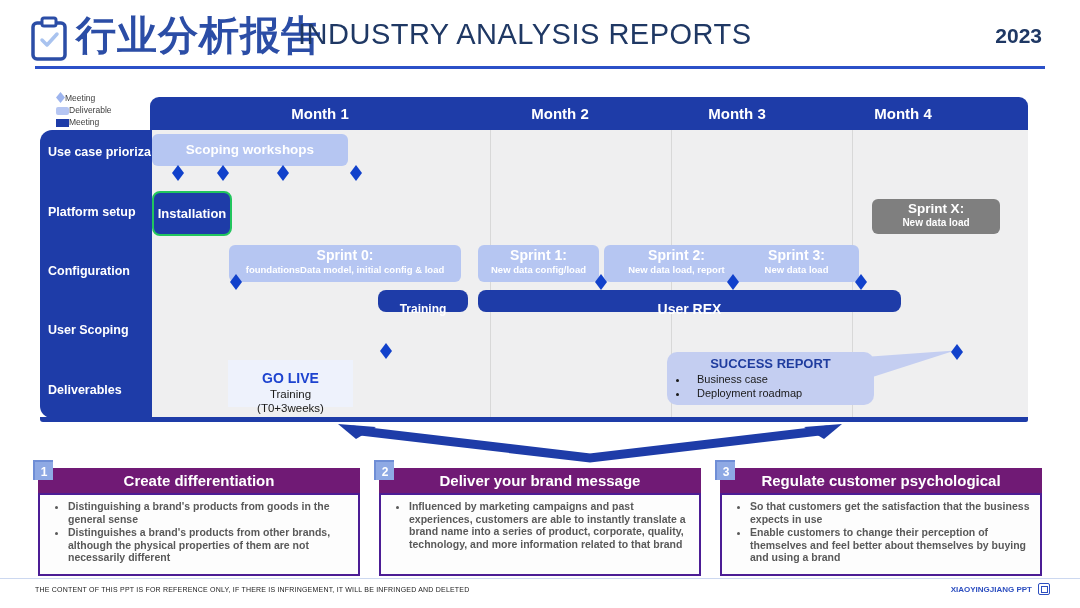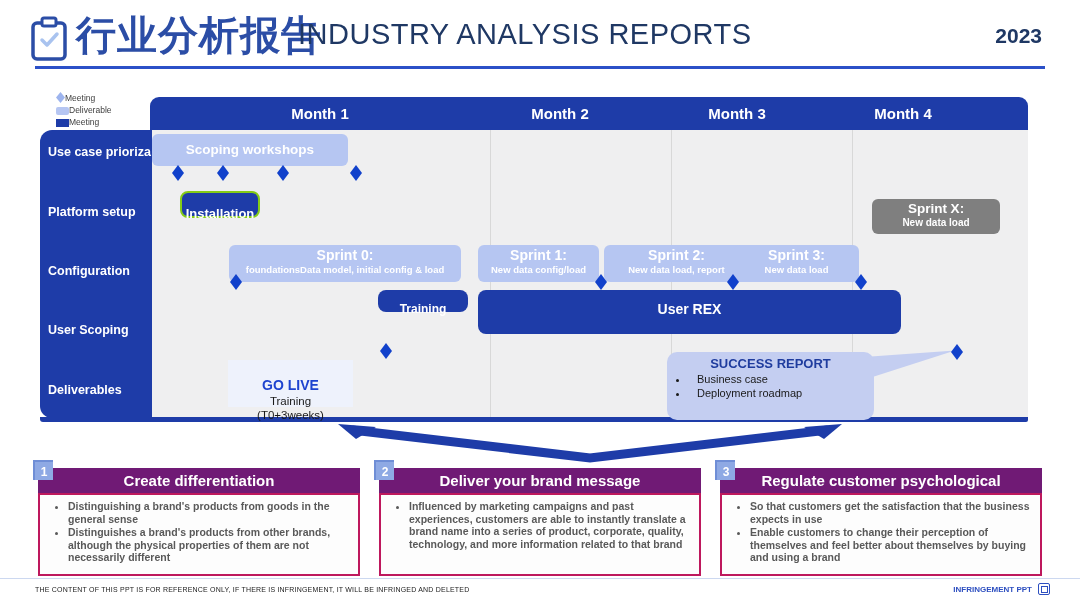--- a/index.html
+++ b/index.html
@@ -31,50 +31,50 @@
   .row-label{position:absolute;left:48px;width:118px;color:#fff;font-weight:700;font-size:12.5px;
              white-space:nowrap;overflow:hidden;}
   .tl-bottom-line{position:absolute;left:40px;top:417px;width:988px;height:5px;background:#1e3ca8;border-radius:0 0 2px 3px;}
 
   
   .lightbar{position:absolute;background:#b6c6f2;border-radius:6px;color:#fff;text-align:center;z-index:3;}
   .lightbar .bar-title{font-weight:700;font-size:14px;line-height:17px;margin-top:2px;}
   .lightbar .bar-sub{font-weight:700;font-size:9.5px;line-height:12px;}
   .scoping{left:152px;top:134px;width:196px;height:32px;line-height:32px;font-weight:600;font-size:13.5px;}
   .darkbox{position:absolute;background:#1e3ca8;color:#fff;font-weight:700;text-align:center;border-radius:8px;z-index:3;}
-  .installation{left:152px;top:191px;width:80px;height:27px;line-height:41px;font-size:13px;border:2px solid #84cc16;box-sizing:border-box;margin-left:28px;}
+  .installation{left:152px;top:191px;width:80px;height:45px;line-height:41px;font-size:13px;border:2px solid #22c55e;box-sizing:border-box;}
   .sprintx{position:absolute;left:872px;top:199px;width:128px;height:35px;background:#7f7f7f;border-radius:6px;
            color:#fff;text-align:center;z-index:3;}
   .sprintx .bar-title{font-weight:700;font-size:13.5px;line-height:16px;margin-top:2px;}
   .sprintx .bar-sub{font-weight:700;font-size:10px;line-height:12px;}
   .training{left:378px;top:290px;width:90px;height:22px;line-height:38px;font-size:12px;}
-  .userrex{left:478px;top:290px;width:423px;height:44px;line-height:38px;font-size:14px;}
+  .userrex{left:478px;top:290px;width:423px;height:22px;line-height:38px;font-size:14px;}
   .dmd{position:absolute;width:12px;height:16px;background:#1141cb;
        clip-path:polygon(50% 0,100% 50%,50% 100%,0 50%);z-index:4;}
   .golive{position:absolute;left:228px;top:360px;width:125px;height:47px;background:#eef2fc;text-align:center;z-index:3;}
-  .golive .gl-title{color:#1d43cf;font-weight:800;font-size:14px;line-height:17px;margin-top:17px;}
+  .golive .gl-title{color:#1d43cf;font-weight:800;font-size:14px;line-height:17px;margin-top:10px;}
   .golive .gl-line{color:#1a1a1a;font-size:11.5px;line-height:14px;}
-  .success{position:absolute;left:667px;top:352px;width:207px;height:68px;background:#c4cef1;border-radius:10px;z-index:3;}
+  .success{position:absolute;left:667px;top:352px;width:207px;height:53px;background:#c4cef1;border-radius:10px;z-index:3;}
   .success .sr-title{color:#1f3c9e;font-weight:800;font-size:13px;text-align:center;line-height:17px;margin-top:3px;}
   .success ul{margin:0;padding:0 0 0 22px;list-style:disc;}
   .success li{color:#1a1a1a;font-size:11px;line-height:14px;padding-left:8px;}
   .success-pointer{position:absolute;left:871px;top:350px;width:84px;height:30px;background:#c4cef1;
                    clip-path:polygon(0 22%,100% 2%,0 92%);z-index:2;}
 
   
   .chevron{position:absolute;left:310px;top:422px;z-index:1;}
 
   
   .card{position:absolute;top:468px;width:322px;}
   .card-badge{position:absolute;left:-5px;top:-8px;width:20px;height:20px;background:#8ea9e4;
               color:#fff;font-weight:700;font-size:12px;text-align:center;line-height:20px;z-index:5;
               border-top:2px solid #6f8ed6;border-left:2px solid #6f8ed6;box-sizing:border-box;}
   .card-header{position:relative;background:#701a75;color:#fff;font-weight:700;text-align:center;
                height:25px;line-height:25px;font-size:15px;z-index:4;}
-  .card-body{background:#fdfdfd;border:2px solid #be185d;height:74px;padding:5px 8px 0 14px;box-sizing:content-box;}
+  .card-body{background:#fdfdfd;border:2px solid #4c1d95;height:74px;padding:5px 8px 0 14px;box-sizing:content-box;}
   .card-body ul{margin:0;padding:0 0 0 14px;list-style:disc;}
   .card-body li{color:#595959;font-weight:700;font-size:10.5px;line-height:12.5px;margin-bottom:1px;}
 
   
   .divider-light{position:absolute;left:0;top:578px;width:1080px;height:1px;background:#ccd8f0;}
   .footer-disclaimer{position:absolute;left:35px;top:586px;font-size:7px;color:#222;letter-spacing:0.2px;}
   .footer-brand{position:absolute;right:48px;top:585px;font-size:8px;font-weight:700;color:#2d4fc0;}
   .footer-logo{position:absolute;right:30px;top:583px;width:12px;height:12px;border:1.4px solid #2d4fc0;
                border-radius:2px;box-sizing:border-box;}
   .footer-logo::after{content:"";position:absolute;left:2px;top:2px;width:5px;height:5px;border:1px solid #2d4fc0;}
@@ -222,16 +222,16 @@
     <div class="card-body">
       <ul>
         <li>So that customers get the satisfaction that the business expects in use</li>
         <li>Enable customers to change their perception of themselves and feel better about themselves by buying and using a brand</li>
       </ul>
     </div>
   </div>
 
   <div class="divider-light"></div>
   <div class="footer-disclaimer">THE CONTENT OF THIS PPT IS FOR REFERENCE ONLY, IF THERE IS INFRINGEMENT, IT WILL BE INFRINGED AND DELETED</div>
-  <div class="footer-brand">INFRINGEMENT PPT</div>
+  <div class="footer-brand">XIAOYINGJIANG PPT</div>
   <div class="footer-logo"></div>
 
 </div>
 
 </body></html>

